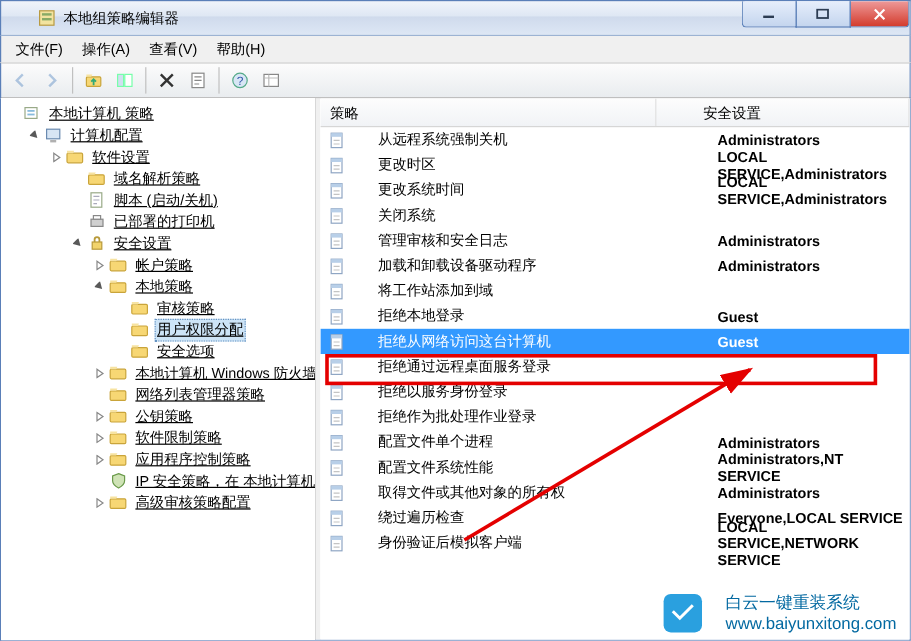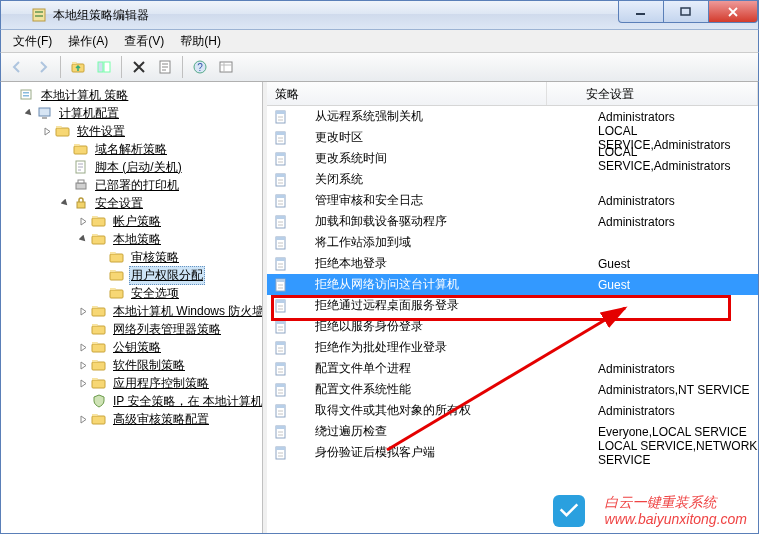--- a/index.html
+++ b/index.html
@@ -44,30 +44,30 @@
 
 .list-header { display: flex; height: 24px; background: linear-gradient(#fdfdfd, #f1f3f6); border-bottom: 1px solid #d6d6d6; position: sticky; top: 0; gap: 31px; }
 .list-header .col { font-size: 12px; padding: 4px 8px; border-right: 1px solid #e0e0e0; }
 .col.c1 { width: 346px; }
 .col.c2 { flex: 1; min-width: 180px; }
 .list-body { font-size: 12px; }
 .list-row { display: flex; height: 21px; align-items: center; padding-left: 6px; gap: 20px; }
 .list-row.selected { background: #3399ff; color: #fff; }
 .list-row .row-icon { width: 16px; height: 16px; margin-right: 6px; flex-shrink: 0; }
 .list-row .c1 { width: 324px; }
-.list-row .c2 { flex: 1; min-width: 160px; }
+.list-row .c2 { flex: 1; min-width: 160px; font-weight: bold; }
 
 
 .red-box { position: absolute; border: 3px solid #e40000; pointer-events: none; }
 .arrow-svg { position: absolute; pointer-events: none; }
 
 
 
 
-.watermark { position: absolute; right: 12px; bottom: 6px; display: flex; align-items: center; gap: 20px; color: #ef4444; font-size: 14px; font-style: italic; }
+.watermark { position: absolute; right: 12px; bottom: 6px; display: flex; align-items: center; gap: 20px; color: #0369a1; font-size: 14px; }
 .watermark .wm-badge { width: 32px; height: 32px; background: #2aa0df; border-radius: 6px; display: flex; align-items: center; justify-content: center; }
 .watermark .wm-badge svg { width: 20px; height: 20px; fill: #fff; }
 .watermark .wm-text { line-height: 1.2; }
 
 
 .folder-icon rect { fill: #f7d774; stroke: #c9a43a; }
 .folder-icon polygon { fill: #f7e3a1; }
 </style>
 </head>
 <body>

